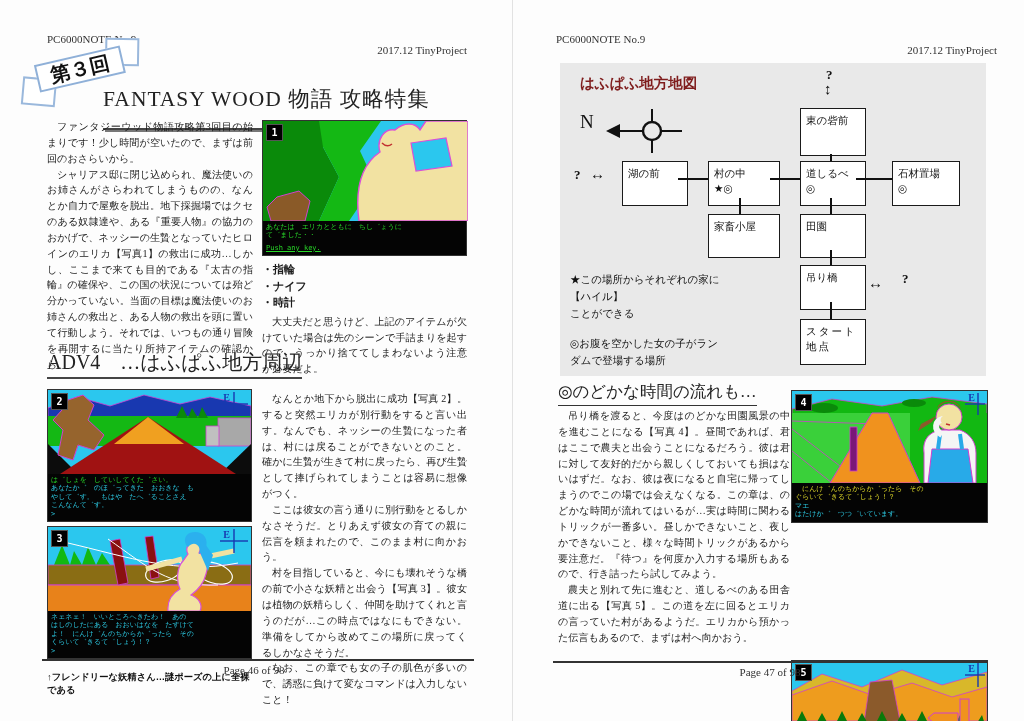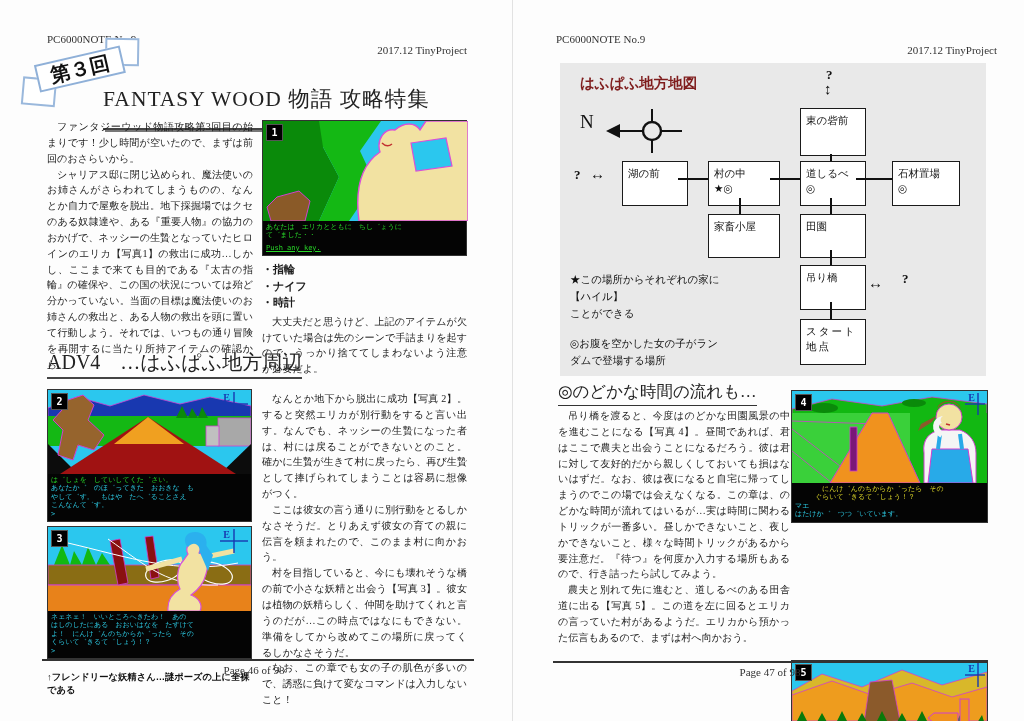--- a/index.html
+++ b/index.html
@@ -22,21 +22,21 @@
     color:#222;border-bottom:2px solid #444;box-shadow:0 4px 0 -2px #777;padding-bottom:15px;}
   .section-h{position:absolute;font-size:20px;color:#222;border-bottom:2px solid #444;padding-bottom:1px;}
   .sub-h{position:absolute;font-size:16.5px;color:#222;border-bottom:1.5px solid #333;padding-bottom:2px;}
   
   .shot{position:relative;border:1px solid #333;background:#000;}
   .shot svg{display:block;}
   .shot-num{position:absolute;left:3px;top:3px;width:15px;height:15px;background:#000;color:#fff;
     font-family:"DejaVu Sans Mono",monospace;font-weight:bold;font-size:10px;line-height:15px;text-align:center;border:1px solid #555;}
   .shot-bar{background:#040404;padding:2px 3px 3px 3px;font-family:"DejaVu Sans Mono",monospace;
     font-size:7px;line-height:1.2;letter-spacing:0px;white-space:nowrap;overflow:hidden;}
-  .gt-green{color:#28d828;} .gt-cyan{color:#2cc9e2;} .gt-yellow{color:#e2dc2a;margin-left:20px;}
+  .gt-green{color:#28d828;} .gt-cyan{color:#2cc9e2;} .gt-yellow{color:#e2dc2a;}
   .gt-push{color:#28d828;text-decoration:underline;margin-top:4px;}
   .items{font-family:"Liberation Sans",sans-serif;font-weight:bold;font-size:11px;line-height:1.5;margin-top:5px;}
   .caption{font-family:"Liberation Sans",sans-serif;font-weight:bold;font-size:9.3px;margin-top:12px;color:#111;}
   .foot-line{position:absolute;border-top:2px solid #333;height:0;}
   .foot-txt{position:absolute;font-size:11px;color:#333;text-align:center;}
   
   .map{position:absolute;left:47px;top:63px;width:426px;height:313px;background:#e9e9e9;}
   .map-title{position:absolute;left:20px;top:11px;font-family:"Liberation Sans",sans-serif;
     font-weight:bold;font-size:14.5px;color:#7f1d1d;}
   .map-node{position:absolute;background:#fff;border:1.2px solid #1a1a1a;font-size:10.5px;

